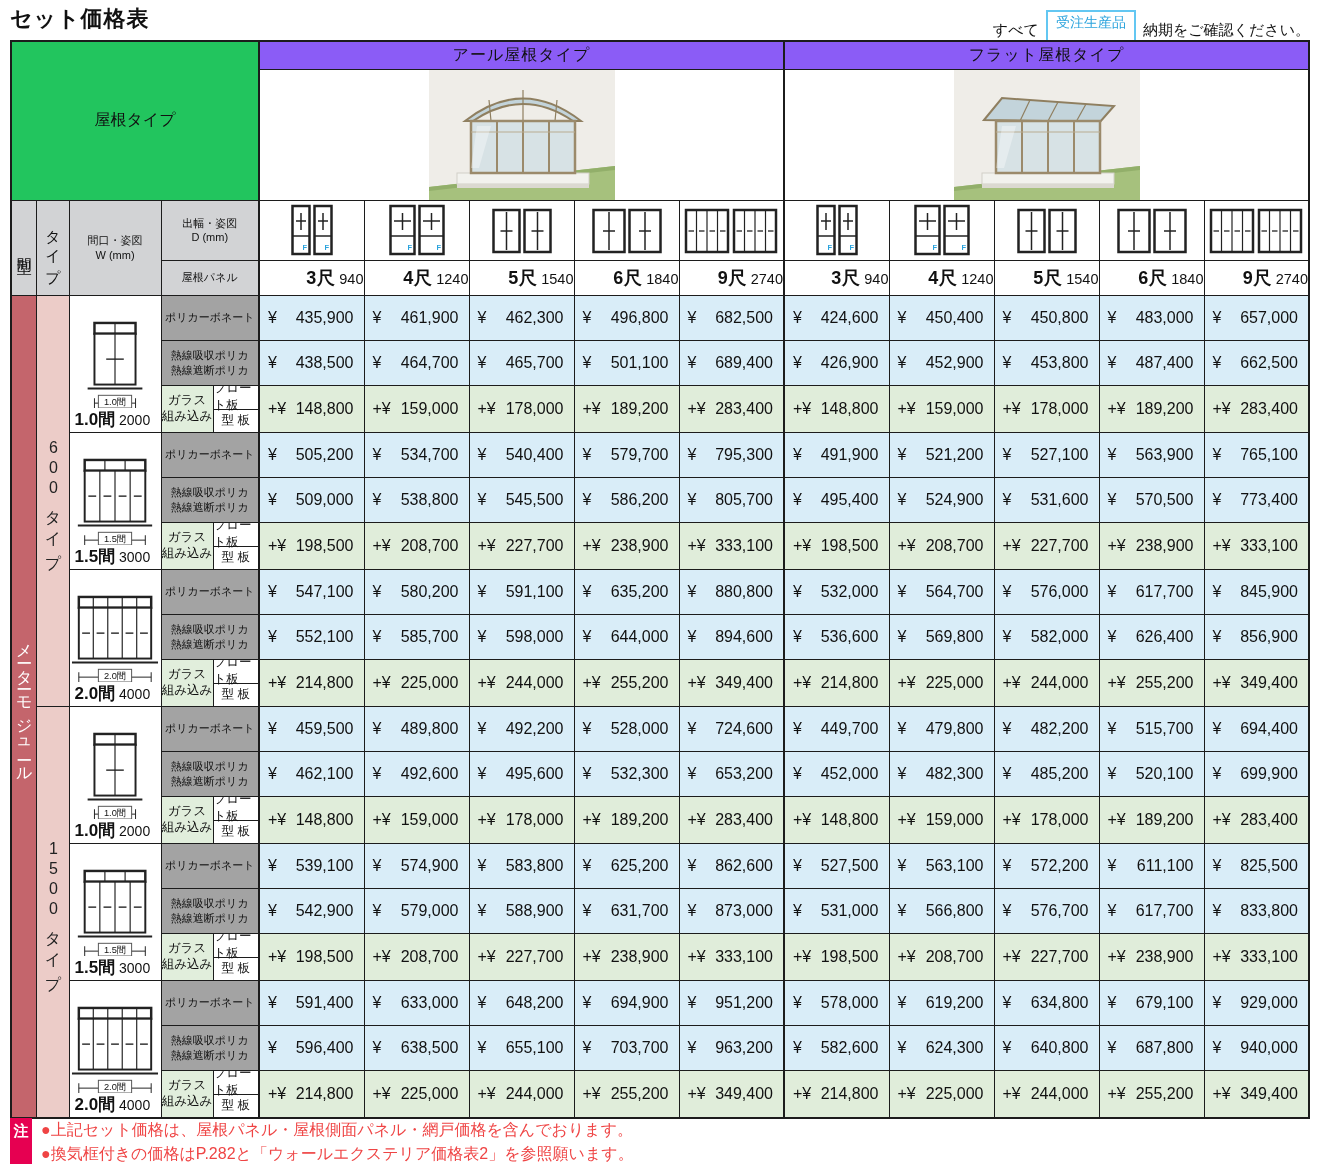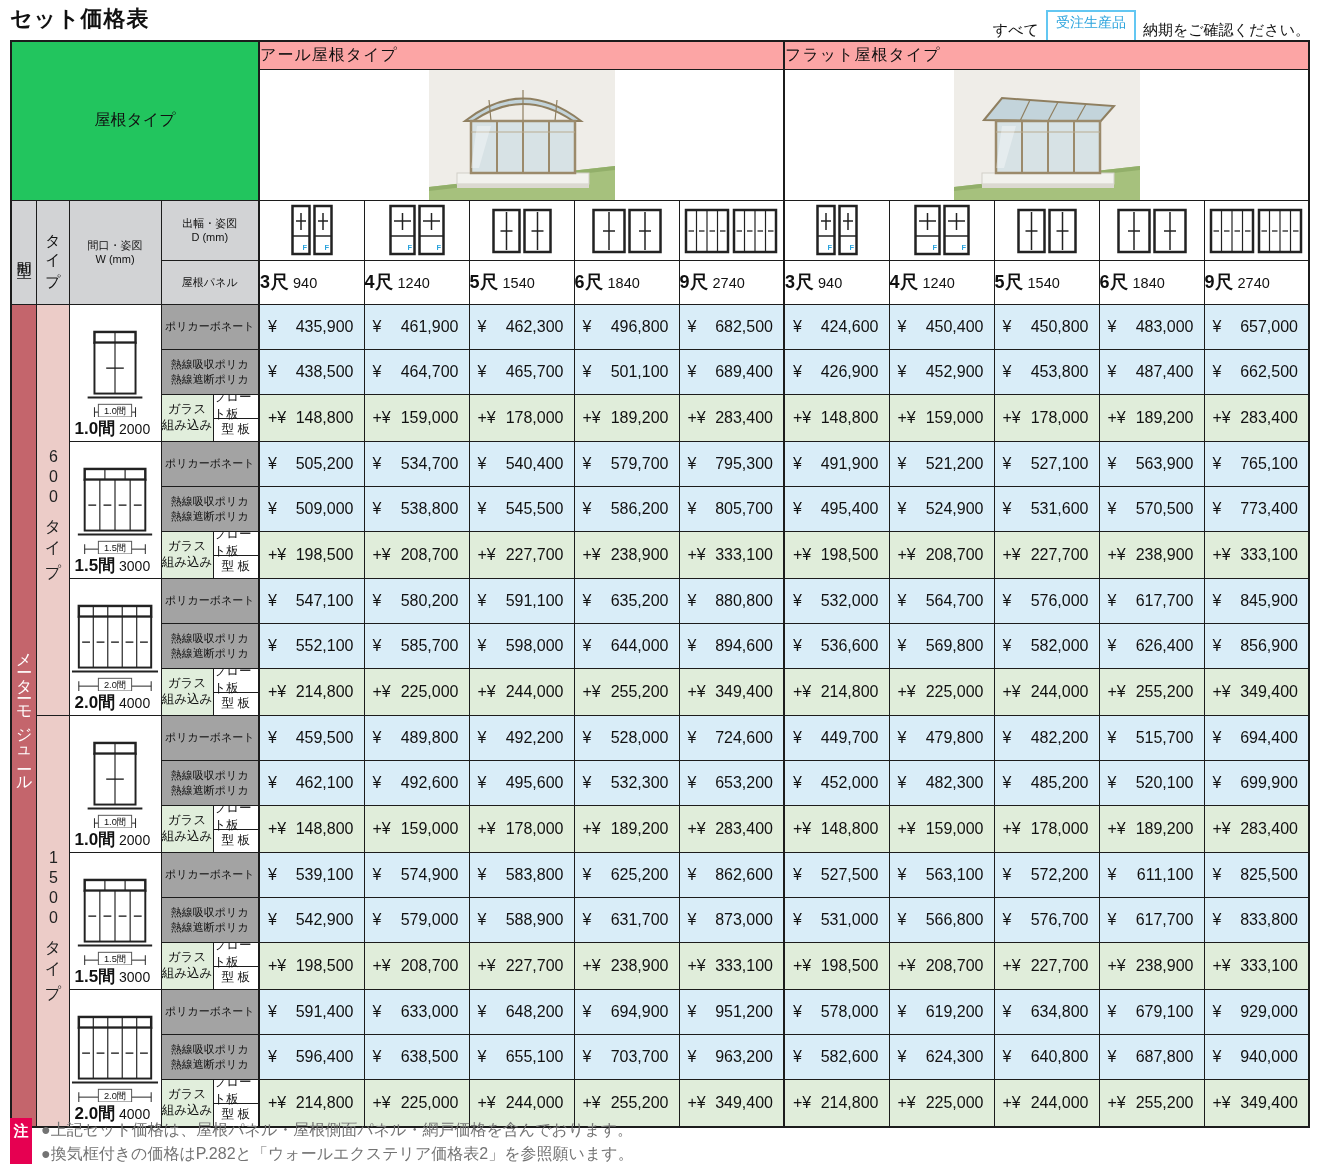--- a/index.html
+++ b/index.html
@@ -7,34 +7,34 @@
     width:1318px;height:1176px;position:relative;background:#ffffff;
     font-family:"Liberation Sans","DejaVu Sans",sans-serif;color:#111;
     -webkit-font-smoothing:antialiased;
   }
   .title{position:absolute;left:10px;top:4px;font-size:22px;font-weight:bold;letter-spacing:1px;}
   .notice{position:absolute;right:8px;top:10px;font-size:15px;display:flex;align-items:center;gap:7px;}
   .badge{border:2px solid #63c7f2;color:#2aa3dd;padding:0 8px 17px 8px;font-size:14px;background:#fff;line-height:20px;}
 
   table.price{position:absolute;left:10px;top:40px;border-collapse:collapse;table-layout:fixed;border:2px solid #1c1c1c;}
   table.price td{border:1px solid #1c1c1c;padding:0;overflow:hidden;vertical-align:middle;}
-  tr.h28{height:28px}tr.h130{height:130px}tr.h60{height:60px}tr.h30{height:44px}
+  tr.h28{height:28px}tr.h130{height:130px}tr.h60{height:60px}tr.h30{height:35px}
   tr.h45{height:45px}tr.h47{height:47px}
   .thickL{border-left-width:2px !important;}
 
   .ghead{background:#d2d3d5;text-align:center;font-size:11px;line-height:1.3;}
   .corner{background:#22c55e;text-align:center;font-size:16px;}
-  .roofname{background:#fca5a5;text-align:left;font-size:16px;letter-spacing:1px;margin-left:19px;}
+  .roofname{background:#8b5cf6;text-align:center;font-size:16px;letter-spacing:1px;margin-left:19px;}
   .photo{background:#ffffff;text-align:center;}
   .photo svg{display:block;margin:0 auto;}
   .vhead{background:#d2d3d5;text-align:center;}
   .vtext{writing-mode:vertical-rl;text-orientation:upright;display:block;margin:0 auto;font-size:15px;letter-spacing:2px;}
   .icell{background:#fff;text-align:center;}
   .icell svg{display:block;margin:2px auto 0 auto;}
-  .scell{background:#fff;text-align:left;font-size:14.5px;white-space:nowrap;}
+  .scell{background:#fff;text-align:right;font-size:14.5px;white-space:nowrap;}
   .scell b{font-size:18px;letter-spacing:0.5px;}
 
   .modcell{background:#c4656c;text-align:center;}
   .mod{color:#fff;font-size:16px;letter-spacing:4px;}
   .typecell{background:#ecccc8;text-align:center;}
   .typ{color:#222;font-size:16px;letter-spacing:3px;}
   .wcell{background:#fff;position:relative;vertical-align:top;text-align:center;margin-left:43px;}
   .diag{margin-top:6px;}
   .wlabel{position:absolute;bottom:1px;left:5px;right:2px;text-align:left;font-size:14px;background:#fff;white-space:nowrap;}
   .wlabel b{font-size:17px;}
@@ -45,21 +45,21 @@
   .gsub .sub + .sub{border-top:1px solid #1c1c1c;height:22px;}
 
   .blue{background:#d9edf8;}
   .green{background:#e0edda;}
   .pc{display:flex;justify-content:space-between;align-items:center;padding:0 10px 0 8px;font-size:16px;}
   .pc .cur{white-space:nowrap;}
   .pc .val{white-space:nowrap;}
 
   .notes{position:absolute;left:10px;top:1118px;display:flex;gap:9px;align-items:flex-start;}
   .chui{width:22px;height:46px;background:#e60051;color:#fff;font-size:15px;font-weight:bold;text-align:center;box-sizing:border-box;padding-top:4px;}
-  .nlines{font-size:16px;line-height:24px;color:#737373;}
+  .nlines{font-size:16px;line-height:24px;color:#ef4444;}
 </style>
 </head>
 <body>
 
 <div class="title">セット価格表</div>
 
 <div class="notice">
   <span>すべて</span>
   <span class="badge">受注生産品</span>
   <span>納期をご確認ください。</span>

